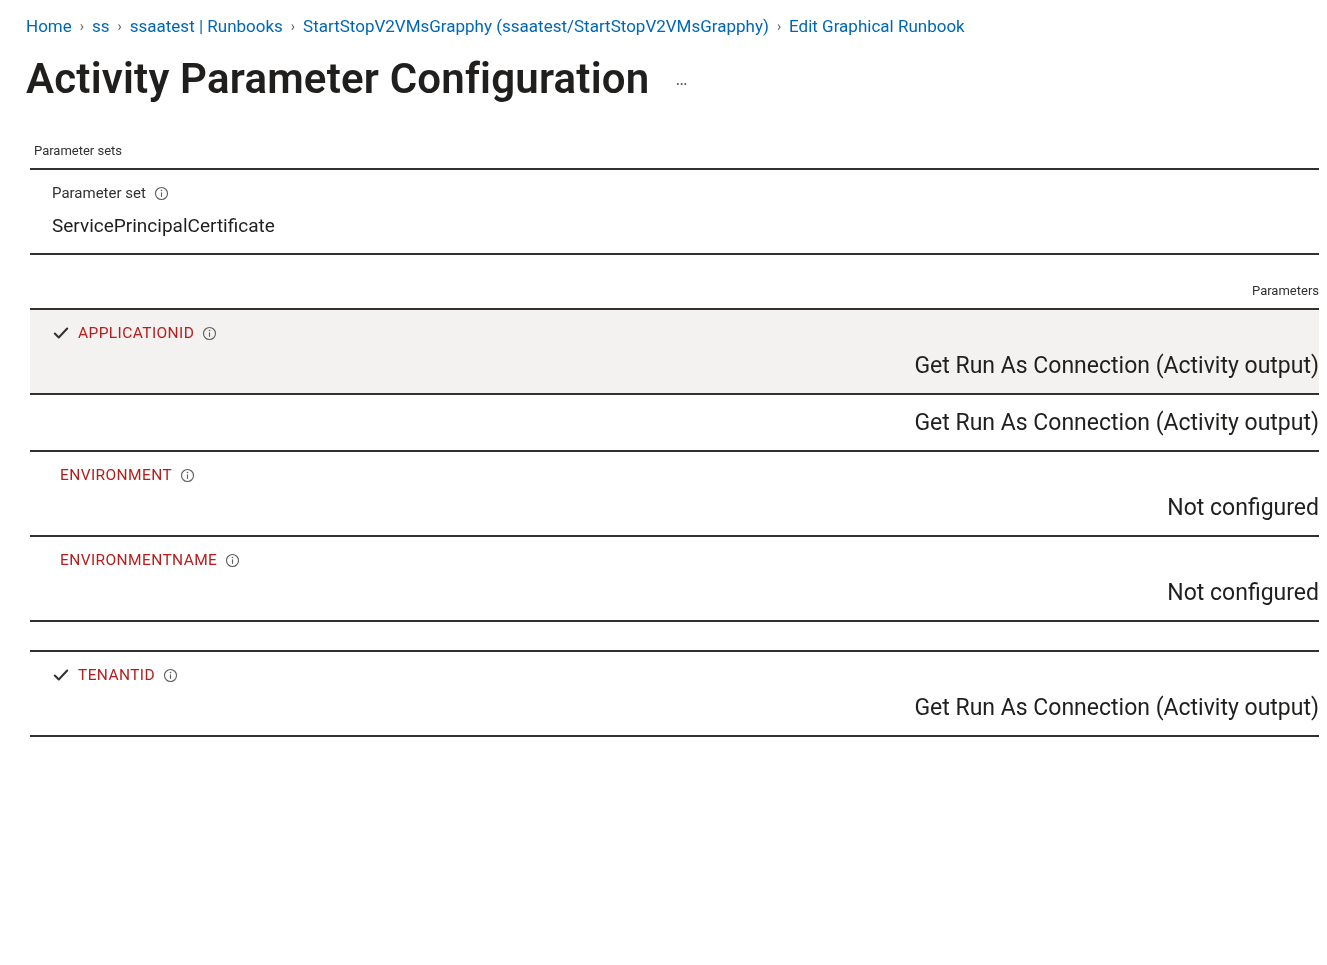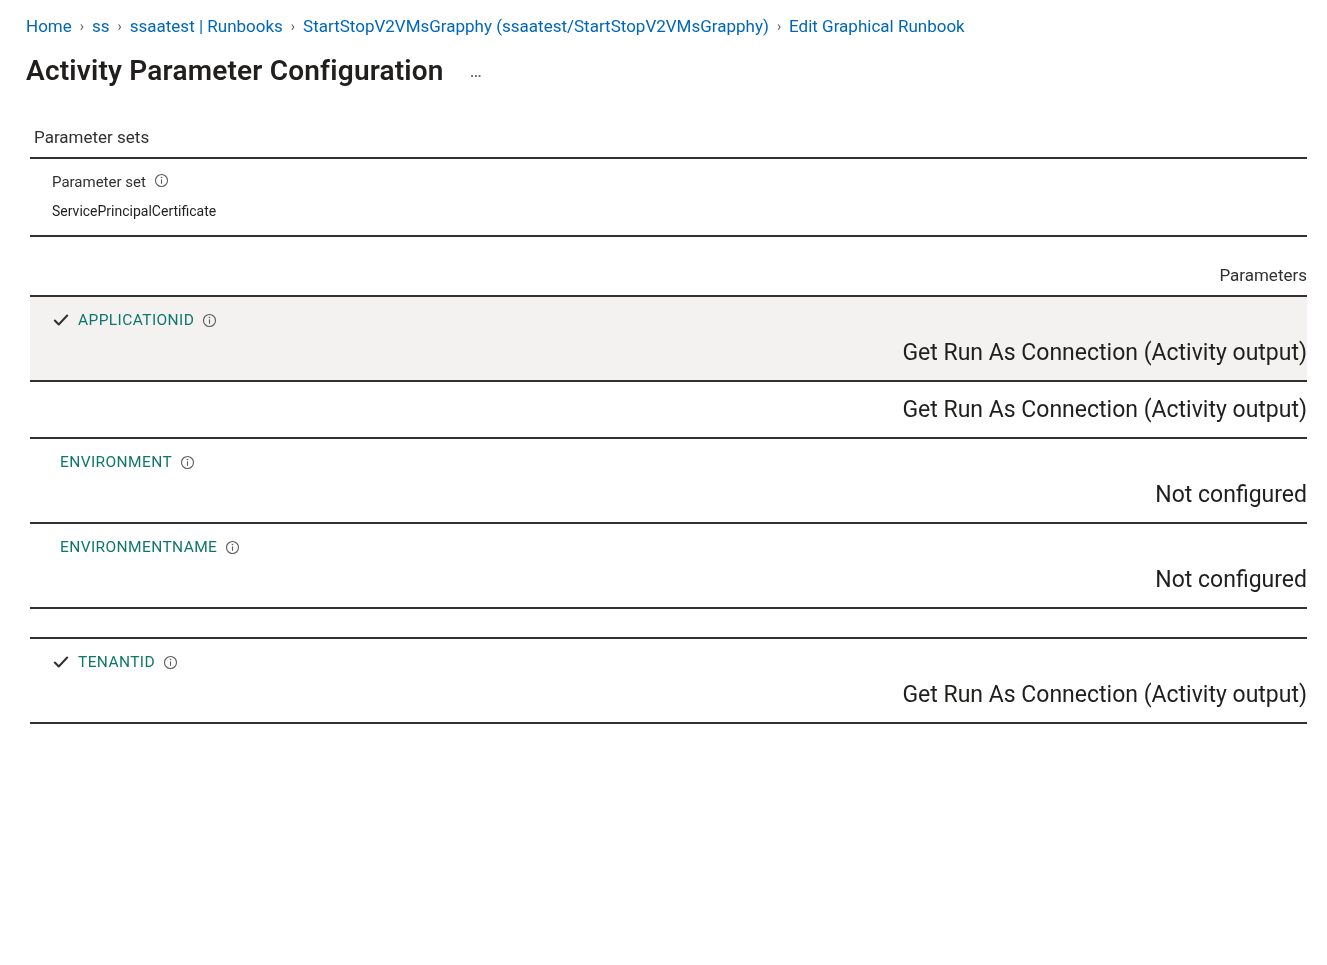--- a/index.html
+++ b/index.html
@@ -4,68 +4,68 @@
   <style>
     * { box-sizing: border-box; margin: 0; padding: 0; }
     body {
       font-family: "Segoe UI", -apple-system, BlinkMacSystemFont, Roboto, "Helvetica Neue", sans-serif;
       background: #ffffff;
       color: #323130;
       font-size: 14px;
       padding: 0;
       width: 1327px;
     }
-    .page { padding: 12px 12px 40px 0; }
+    .page { padding: 12px 0 40px 0; }
     .content-inner { padding: 0 4px 0 26px; }
 
     
     .breadcrumb {
       display: flex;
       align-items: center;
       flex-wrap: wrap;
       gap: 8px;
       font-size: 17px;
       color: #0067b8;
       padding: 4px 26px 18px 26px;
     }
     .breadcrumb a { color: #0067b8; text-decoration: none; cursor: pointer; }
     .breadcrumb .sep { color: #605e5c; font-size: 14px; }
 
     
     .title-row { display: flex; align-items: center; gap: 20px; padding: 0 26px 40px 26px; }
-    h1.page-title { font-size: 28px; font-weight: 600; color: #201f1e; letter-spacing: .2px; }
+    h1.page-title { font-size: 42px; font-weight: 600; color: #201f1e; letter-spacing: .2px; }
     .more-btn { color: #605e5c; font-size: 18px; letter-spacing: 2px; cursor: pointer; padding: 4px 6px; }
 
     
     .section-heading {
-      font-size: 17px;
+      font-size: 13px;
       color: #323130;
       padding: 0 0 10px 4px;
       border-bottom: 2px solid #323130;
       margin: 0 4px 0 4px;
     }
 
     
     .paramset-block { padding: 14px 0 0 22px; margin: 0 4px 0 4px; }
-    .paramset-label-row { display: flex; gap: 8px; font-size: 15px; color: #323130; margin-bottom: 12px; }
-    .paramset-value { font-size: 14px; color: #201f1e; padding-bottom: 16px; }
+    .paramset-label-row { display: flex; align-items: center; gap: 8px; font-size: 15px; color: #323130; margin-bottom: 12px; }
+    .paramset-value { font-size: 19px; color: #201f1e; padding-bottom: 16px; }
     .paramset-rule { border: none; border-top: 2px solid #323130; margin: 0 4px 0 4px; }
 
     
     .params-block { margin-top: 28px; text-align: right; }
     .param-list { margin: 0 4px 0 4px; }
 
     .param-row {
       padding: 14px 0 14px 22px;
       border-bottom: 2px solid #323130;
       cursor: pointer;
     }
     .param-row.selected { background: #f3f2f1; }
     .param-name-row { display: flex; align-items: center; gap: 8px; margin-bottom: 10px; }
-    .param-name { font-size: 15.5px; letter-spacing: 0.4px; color: #0f766e; text-transform: uppercase; font-weight: 400; }
+    .param-name { font-size: 15.5px; letter-spacing: 0.4px; color: #b91c1c; text-transform: uppercase; font-weight: 400; }
     .param-value { font-size: 23px; color: #201f1e; }
 
     
     .check-icon { width: 18px; height: 18px; display: inline-flex; align-items: center; justify-content: center; }
     .check-icon svg { width: 18px; height: 18px; }
     .info-icon { width: 15px; height: 15px; display: inline-flex; align-items: center; justify-content: center; }
     .info-icon svg { width: 15px; height: 15px; }
     .no-check { width: 18px; height: 18px; display: inline-block; }
     .no-check.collapse { width: 0; }
   </style>

